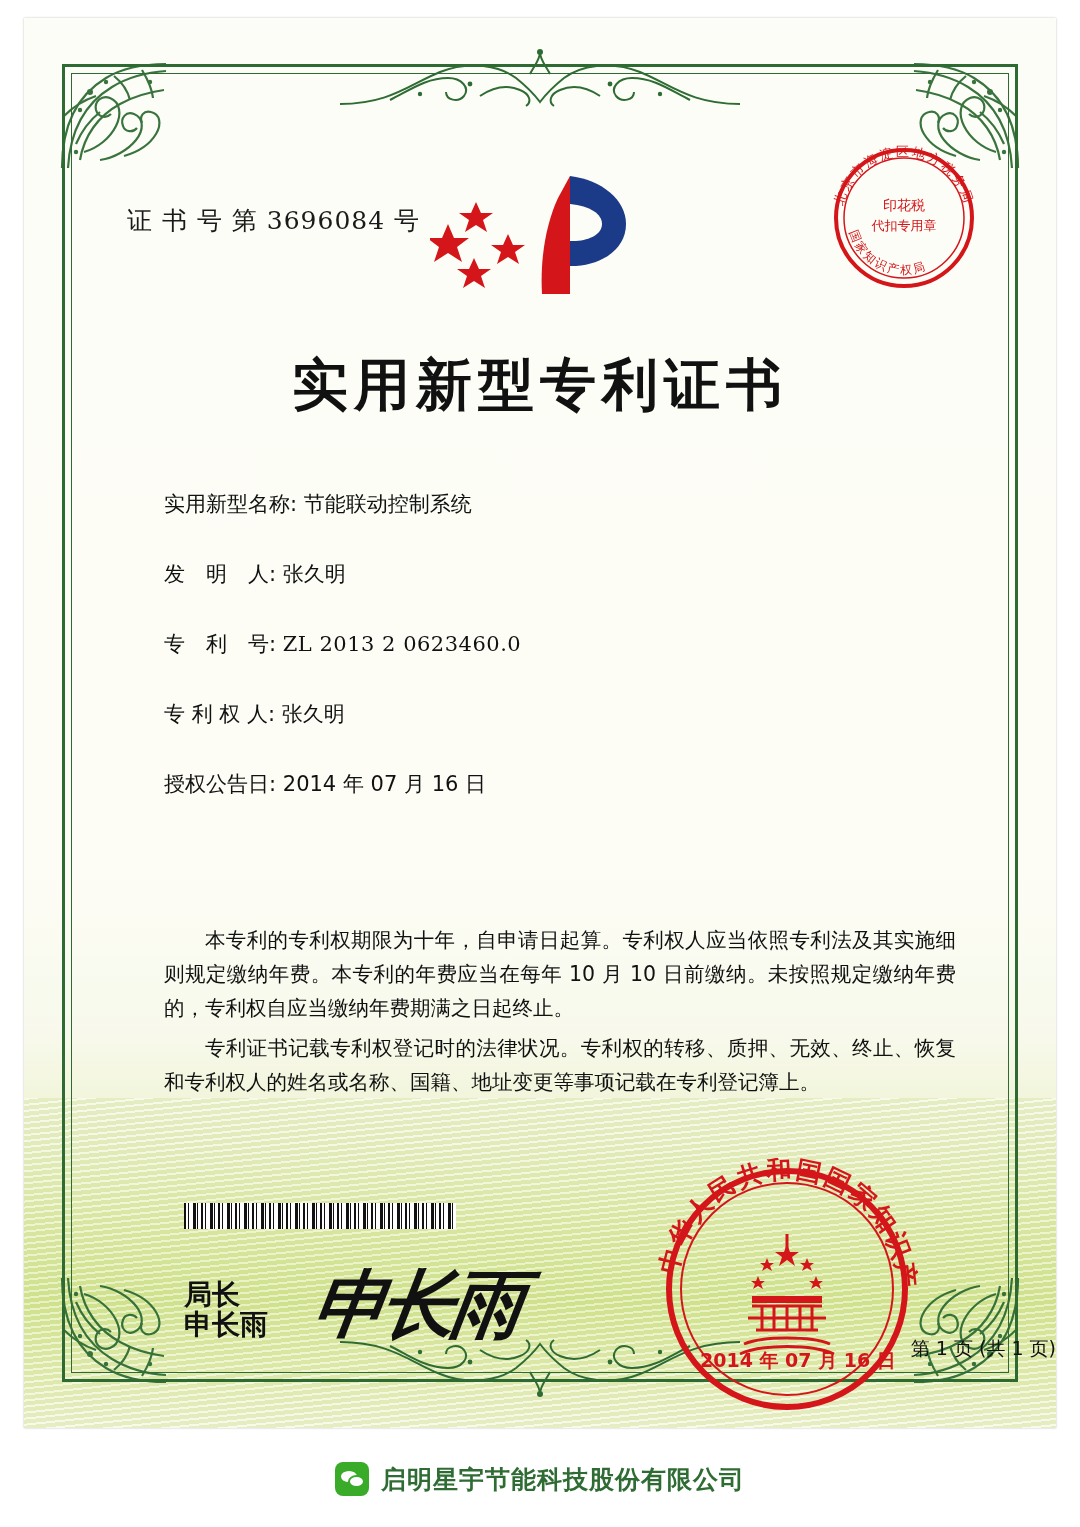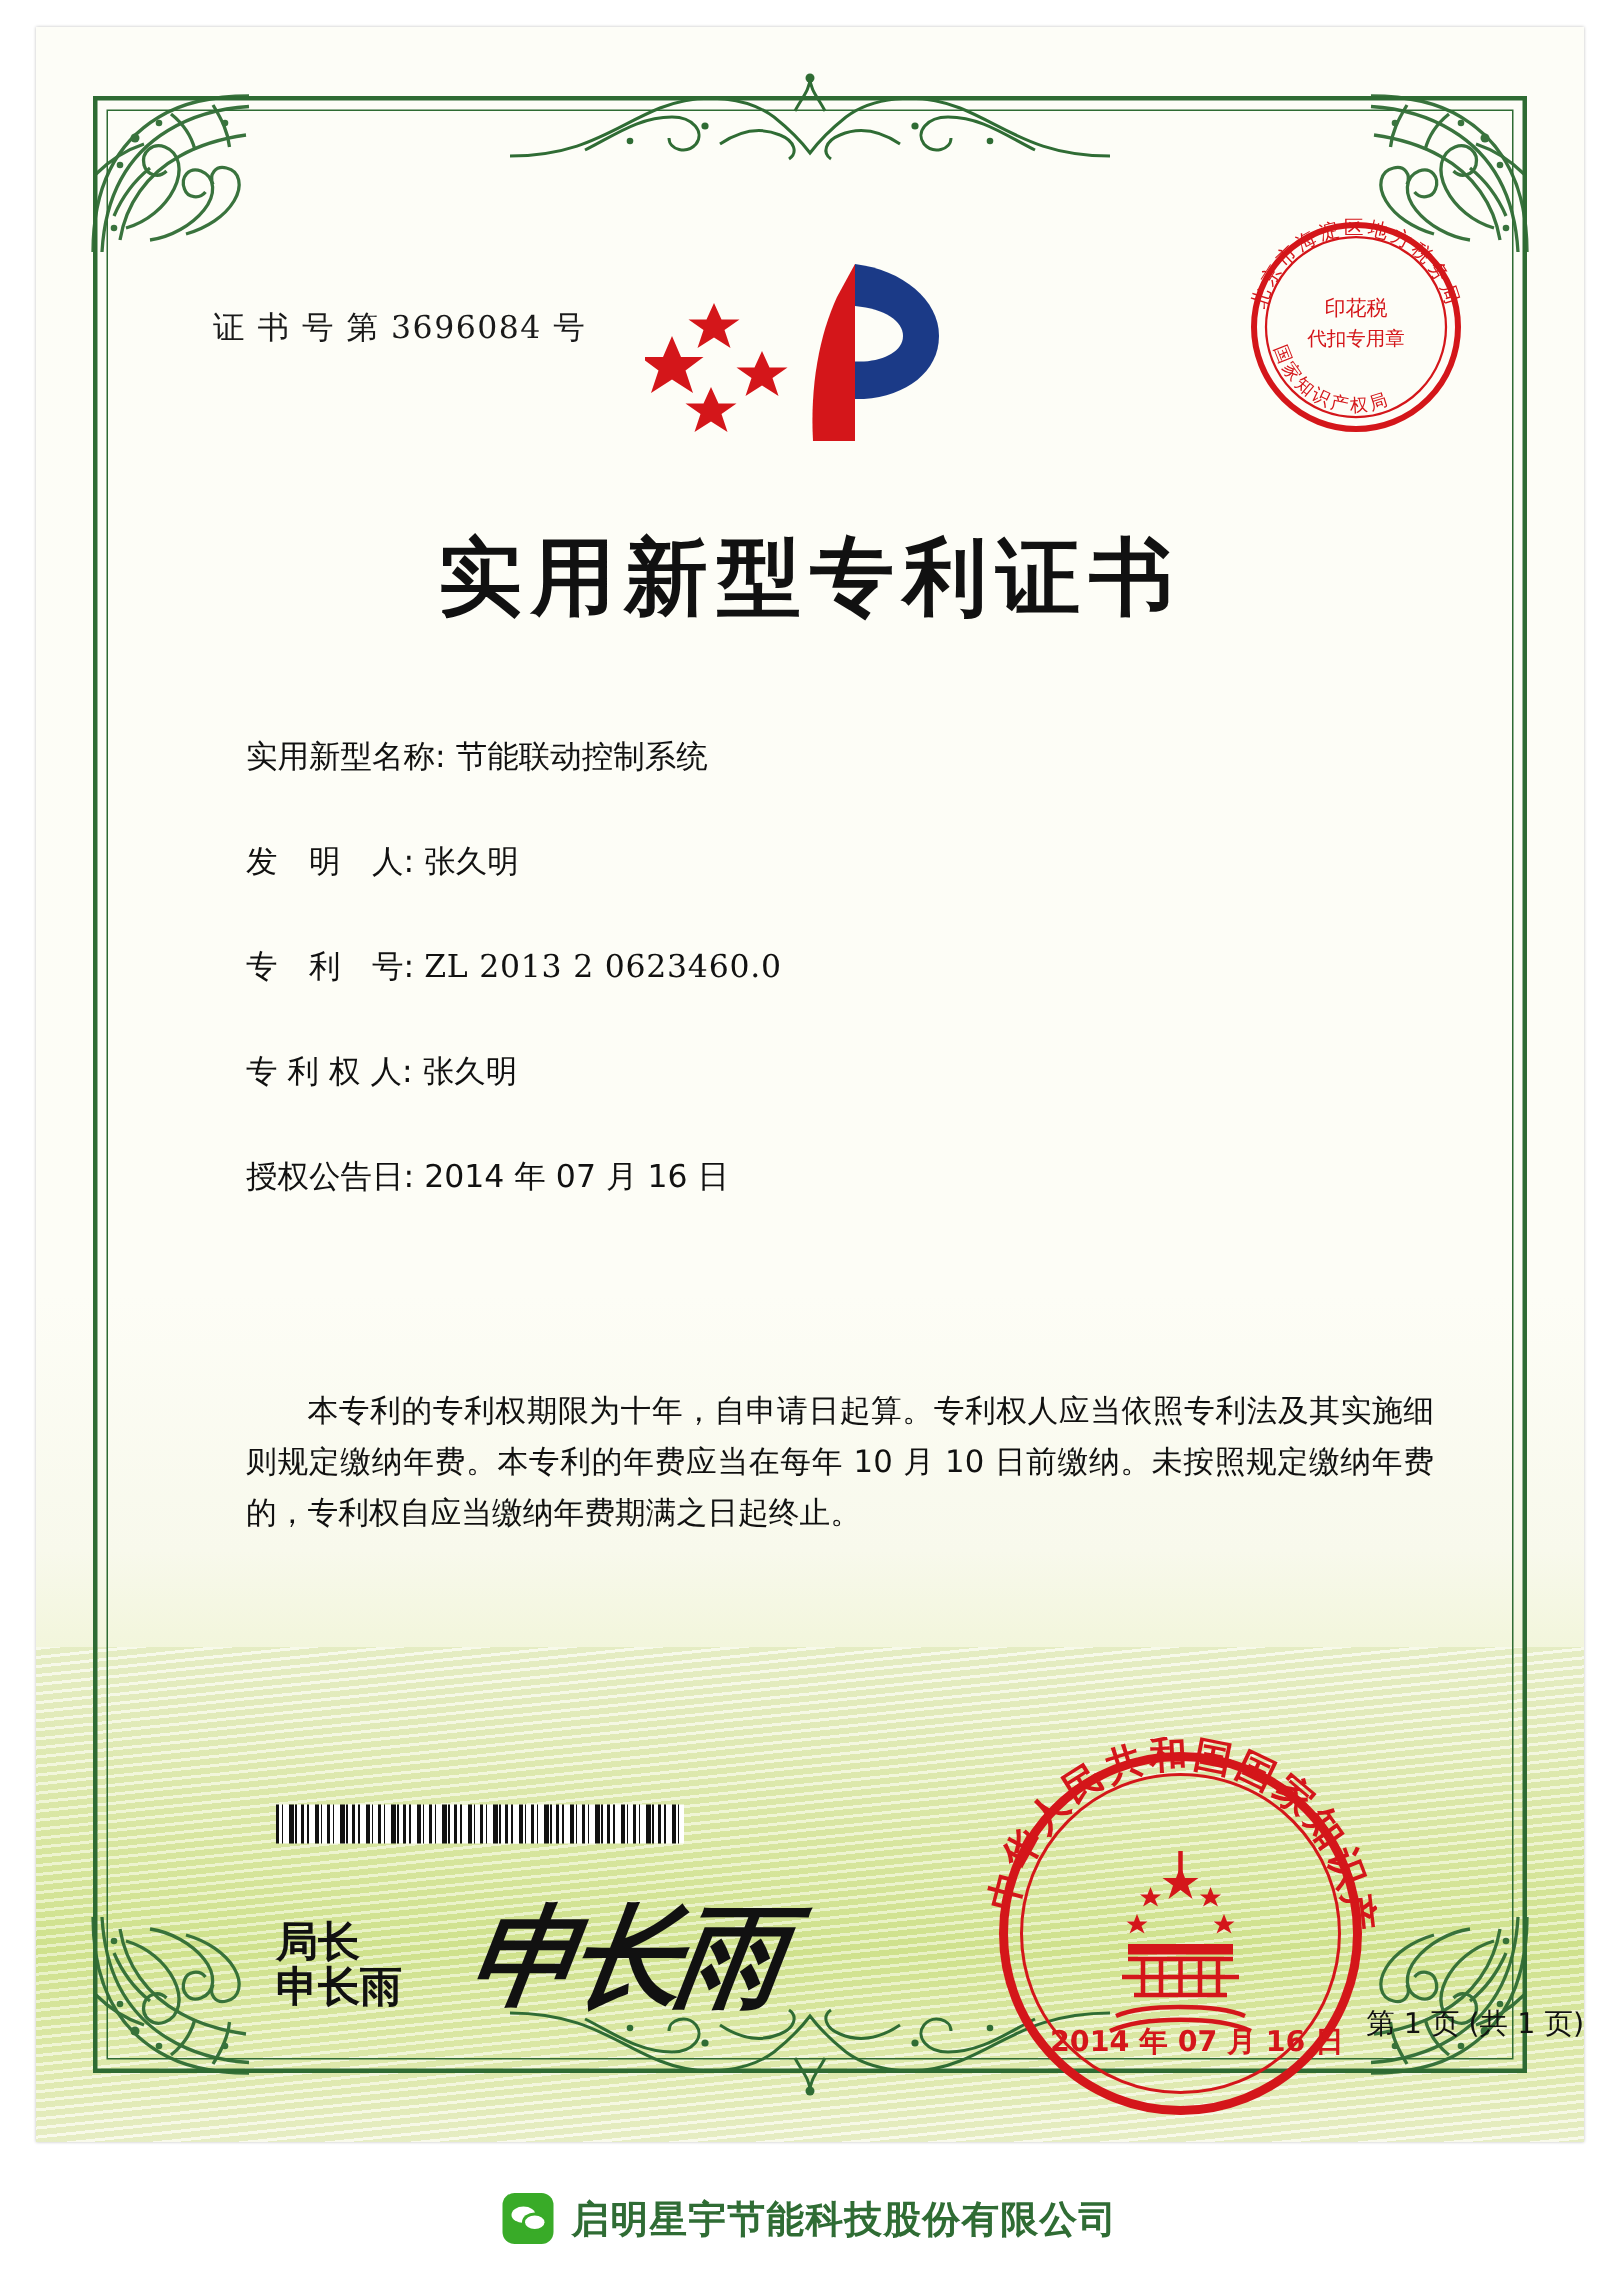--- a/index.html
+++ b/index.html
@@ -97,23 +97,23 @@
     width: 420px;
     height: 70px;
     margin-left: -210px;
     color: #2f6c34;
     transform: scaleY(-1);
   }
 
   
   .cert-number {
     position: absolute;
-    left: 118px;
+    left: 103px;
     top: 186px;
-    font-size: 21px;
+    font-size: 25px;
     letter-spacing: 1px;
     color: #1a1a1a;
     font-family: "DejaVu Serif", "Liberation Serif", serif;
     white-space: nowrap;
   }
 
   .logo {
     position: absolute;
     left: 50%;
     top: 148px;
@@ -492,20 +492,21 @@
       <span class="field-value">张久明</span>
     </div>
     <div class="field-row">
       <span class="field-label">授权公告日:</span>
       <span class="field-value">2014 年 07 月 16 日</span>
     </div>
   </div>
 
   <div class="body-text">
     <p>本专利的专利权期限为十年，自申请日起算。专利权人应当依照专利法及其实施细则规定缴纳年费。本专利的年费应当在每年 10 月 10 日前缴纳。未按照规定缴纳年费的，专利权自应当缴纳年费期满之日起终止。</p>
+    <p>专利证书记载专利权登记时的法律状况。专利权的转移、质押、无效、终止、恢复和专利权人的姓名或名称、国籍、地址变更等事项记载在专利登记簿上。</p>
   </div>
 
   <div class="barcode"></div>
 
   <div class="sig-block">
     <div>局长</div>
     <div>申长雨</div>
   </div>
   <div class="signature-script">申长雨</div>
 

